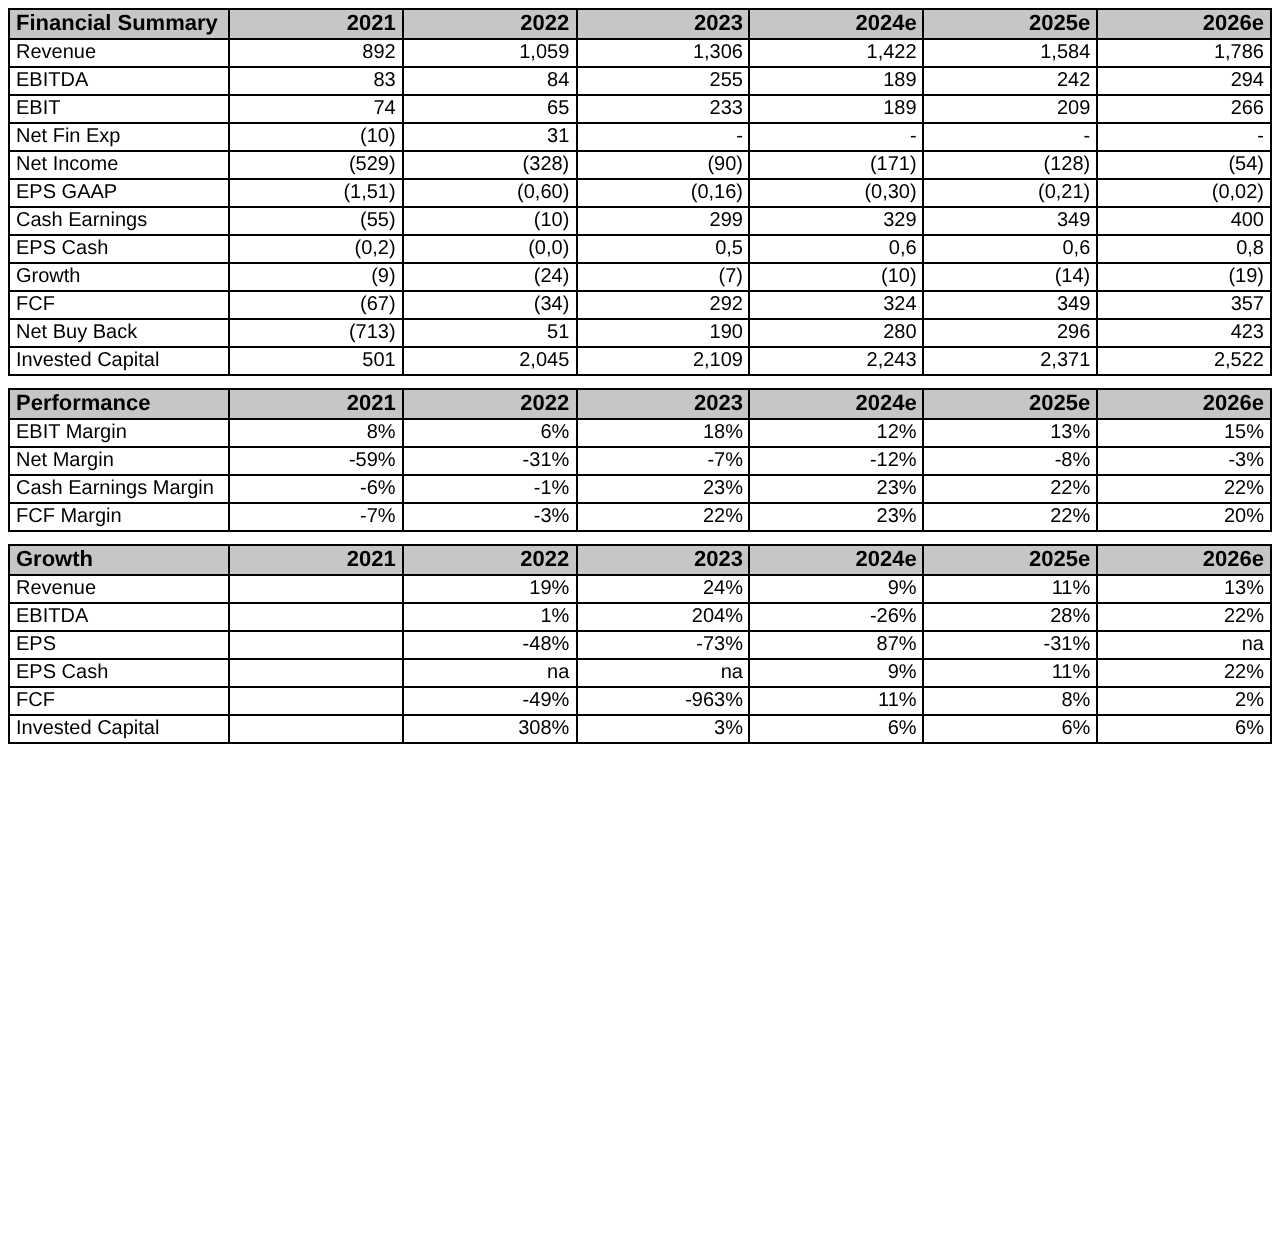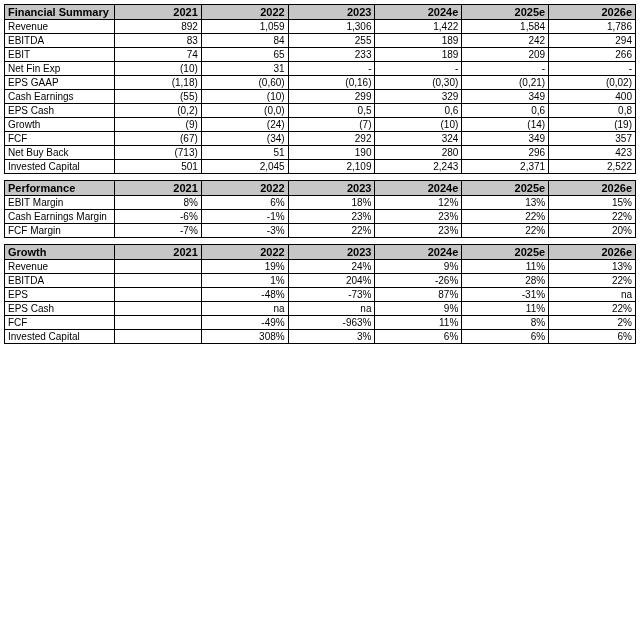--- a/index.html
+++ b/index.html
@@ -87,22 +87,31 @@
         <tr class="data-row">
           <td>Net Fin Exp</td>
           <td>(10)</td>
           <td>31</td>
           <td>-</td>
           <td>-</td>
           <td>-</td>
           <td>-</td>
         </tr>
         <tr class="data-row">
+          <td>Net Income</td>
+          <td>(529)</td>
+          <td>(328)</td>
+          <td>(90)</td>
+          <td>(171)</td>
+          <td>(128)</td>
+          <td>(54)</td>
+        </tr>
+        <tr class="data-row">
           <td>EPS GAAP</td>
-          <td>(1,18)</td>
+          <td>(1,51)</td>
           <td>(0,60)</td>
           <td>(0,16)</td>
           <td>(0,30)</td>
           <td>(0,21)</td>
           <td>(0,02)</td>
         </tr>
         <tr class="data-row">
           <td>Cash Earnings</td>
           <td>(55)</td>
           <td>(10)</td>
@@ -175,20 +184,29 @@
     </thead>
     <tbody id="perf-tbody">
         <tr class="data-row">
           <td>EBIT Margin</td>
           <td>8%</td>
           <td>6%</td>
           <td>18%</td>
           <td>12%</td>
           <td>13%</td>
           <td>15%</td>
+        </tr>
+        <tr class="data-row">
+          <td>Net Margin</td>
+          <td>-59%</td>
+          <td>-31%</td>
+          <td>-7%</td>
+          <td>-12%</td>
+          <td>-8%</td>
+          <td>-3%</td>
         </tr>
         <tr class="data-row">
           <td>Cash Earnings Margin</td>
           <td>-6%</td>
           <td>-1%</td>
           <td>23%</td>
           <td>23%</td>
           <td>22%</td>
           <td>22%</td>
         </tr>

